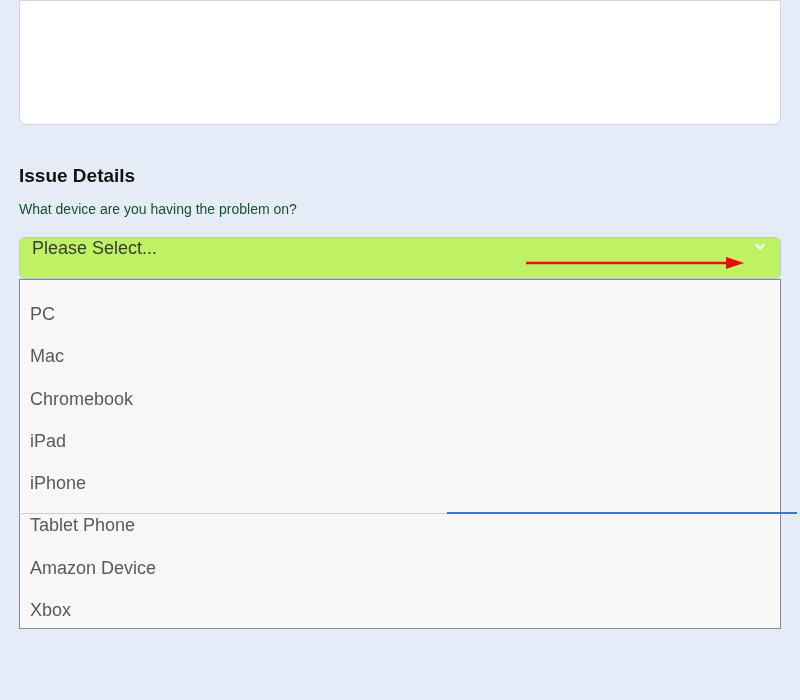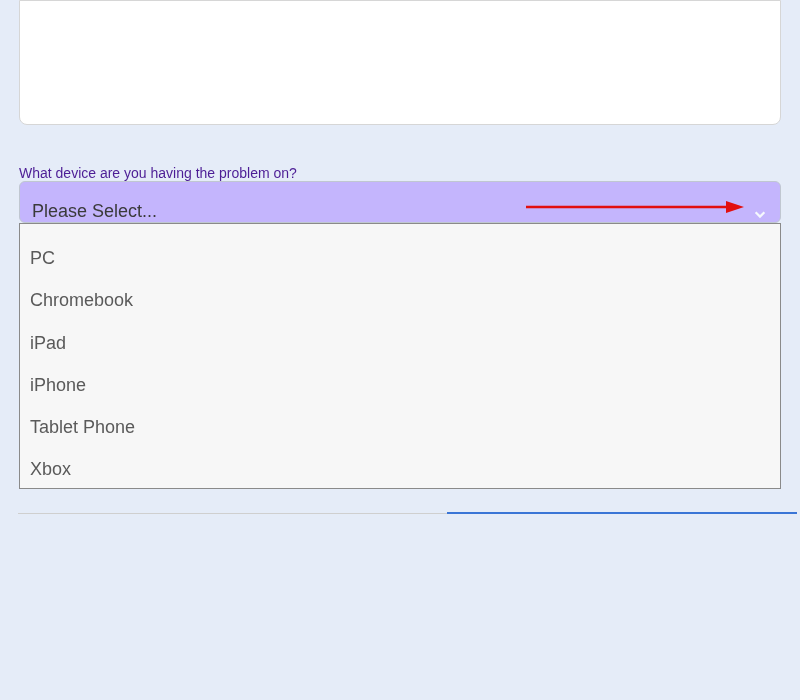--- a/index.html
+++ b/index.html
@@ -33,32 +33,32 @@
       right: 19px;
     }
     .section-title {
       font-size: 19px;
       font-weight: 700;
       color: #141414;
       margin-bottom: 14px;
     }
     .field-label {
       font-size: 14px;
-      color: #4c1d95;
-      margin-bottom: 0;
+      color: #14532d;
+      margin-bottom: 20px;
     }
     .select-box {
       position: relative;
       width: 100%;
       height: 42px;
-      background: #c4b5fd;
+      background: #bef264;
       border: 1px solid #c0c7d1;
       border-radius: 6px;
       display: flex;
-      align-items: flex-end;
+      align-items: flex-start;
       padding: 0 12px;
       cursor: pointer;
     }
     .select-placeholder {
       font-size: 18px;
       color: #3a3a3a;
       flex: 1;
     }
     .chevron {
       width: 16px;
@@ -106,40 +106,43 @@
       height: 1px;
       background: #cfcfcf;
     }
   </style>
 </head>
 <body>
 
 <div class="top-card-edge"></div>
 
 <div class="form-section">
+  <h2 class="section-title">Issue Details</h2>
   <div class="field-label">What device are you having the problem on?</div>
 
   <div class="select-box">
     <span class="select-placeholder">Please Select...</span>
     <span class="chevron">
       <svg viewBox="0 0 16 16" fill="none" width="14" height="14">
         <path d="M3 6l5 5 5-5"></path>
       </svg>
     </span>
 
     <svg class="arrow-annotation" style="left:506px; top:18px;" width="220" height="14" viewBox="0 0 220 14">
       <line x1="0" y1="7" x2="200" y2="7" stroke="#e20f0f" stroke-width="2.5"></line>
       <polygon points="200,1 218,7 200,13" fill="#e20f0f"></polygon>
     </svg>
   </div>
 
   <div class="dropdown-panel">
     <div class="dropdown-option">PC</div>
+    <div class="dropdown-option">Mac</div>
     <div class="dropdown-option">Chromebook</div>
     <div class="dropdown-option">iPad</div>
     <div class="dropdown-option">iPhone</div>
     <div class="dropdown-option">Tablet Phone</div>
+    <div class="dropdown-option">Amazon Device</div>
     <div class="dropdown-option">Xbox</div>
   </div>
 </div>
 
 <div class="bottom-line-gray"></div>
 <div class="bottom-line"></div>
 
 </body></html>

